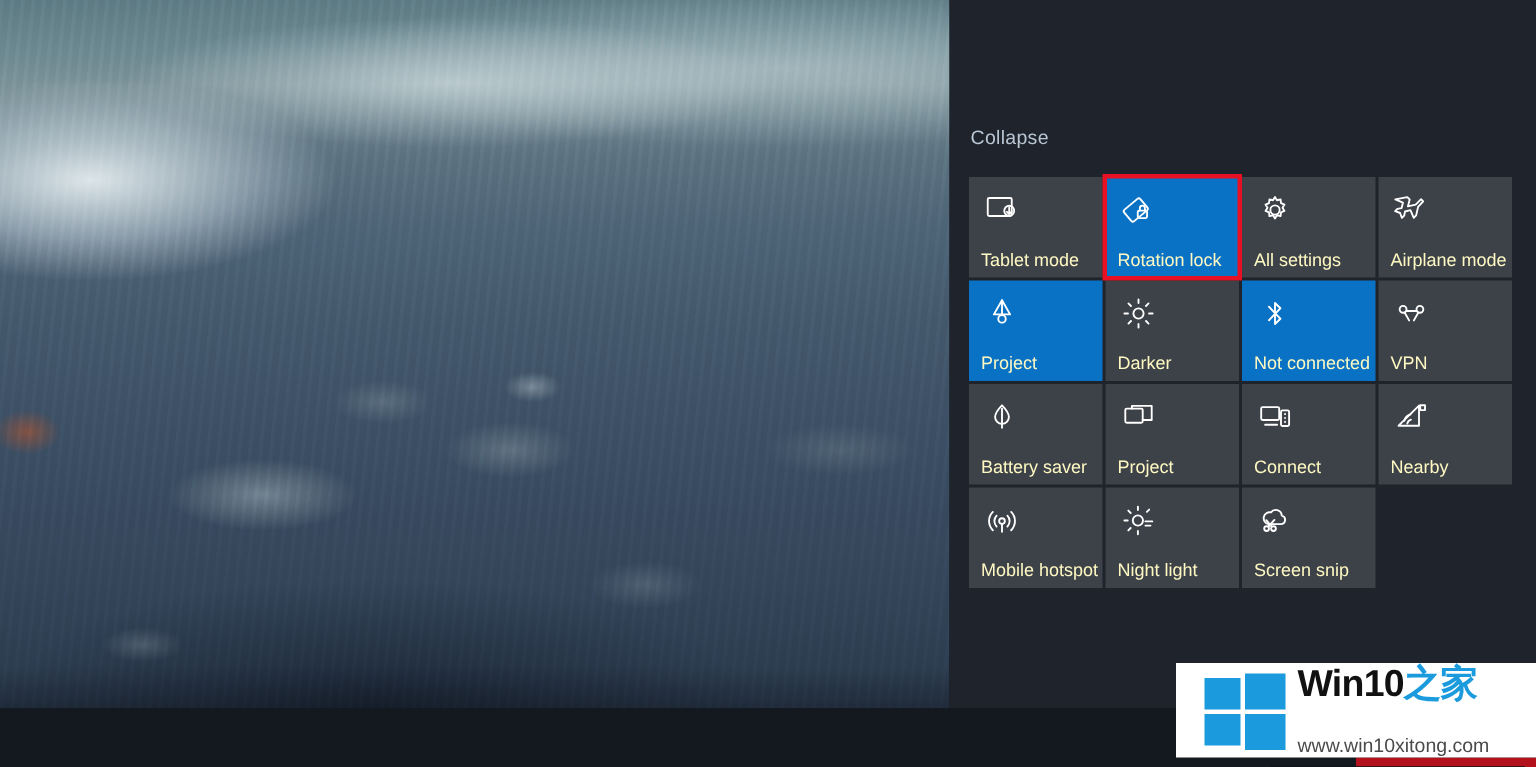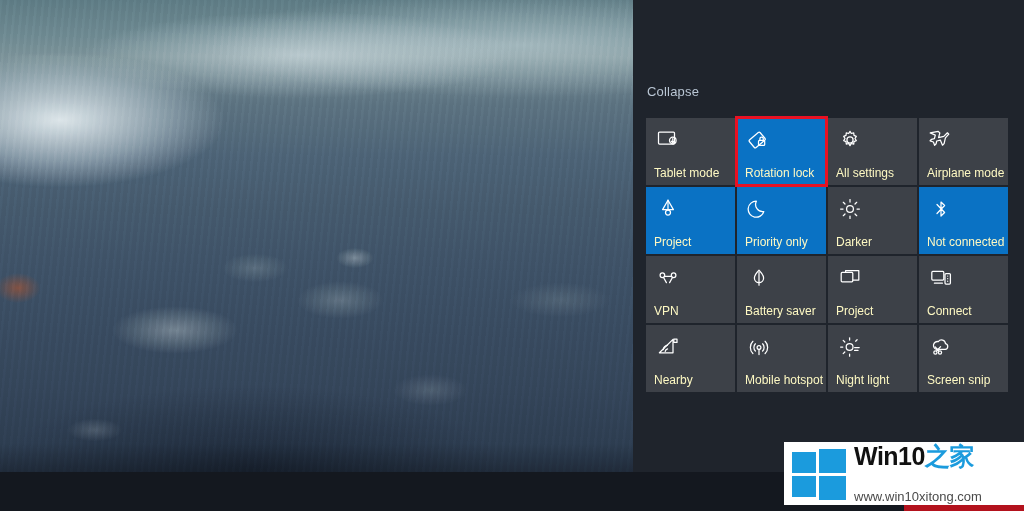--- a/index.html
+++ b/index.html
@@ -87,21 +87,21 @@
   .tile .tile-label{
     position:absolute;left:8px;bottom:5px;right:3px;
     font-size:12px;line-height:14px;color:#fef9c3;white-space:nowrap;
   }
   .tile.highlight{outline:3px solid #e81123;outline-offset:-1px;z-index:5;}
 
   
   #watermark{
     position:absolute;right:0px;bottom:6px;width:240px;height:63px;
     background:#ffffff;z-index:60;display:flex;align-items:center;
-    padding-left:8px;box-sizing:border-box;
+    padding-left:19px;box-sizing:border-box;
   }
   #wm-logo{width:54px;height:50px;flex:0 0 auto;position:relative;margin-right:8px;}
   #wm-logo i{position:absolute;background:#1b9bdd;display:block;}
   #wm-logo i:nth-child(1){left:0;top:3px;width:24px;height:21px;}
   #wm-logo i:nth-child(2){left:27px;top:0px;width:27px;height:24px;}
   #wm-logo i:nth-child(3){left:0;top:27px;width:24px;height:21px;}
   #wm-logo i:nth-child(4){left:27px;top:27px;width:27px;height:24px;}
   #wm-text{display:flex;flex-direction:column;justify-content:center;}
   #wm-title{font-size:25px;font-weight:bold;color:#111;line-height:27px;letter-spacing:-.5px;}
   #wm-title span{color:#1b9bdd;}
@@ -163,28 +163,20 @@
         </div>
         <div class="tile on">
           <span class="tile-icon">
             <svg width="24" height="24" viewBox="0 0 24 24">
               <path d="M12 3.2 l5.4 9.4 H6.6 Z" fill="none" stroke="#ffffff" stroke-width="1.25" stroke-linejoin="round" stroke-linecap="round"></path>
               <path d="M12 3.2 v9.4" fill="none" stroke="#ffffff" stroke-width="1.25" stroke-linejoin="round" stroke-linecap="round"></path>
               <circle cx="12" cy="15.6" r="2.5" fill="none" stroke="#ffffff" stroke-width="1.25" stroke-linejoin="round" stroke-linecap="round"></circle>
             </svg>
           </span>
           <span class="tile-label">Project</span>
-        </div>
-        <div class="tile on">
-          <span class="tile-icon">
-            <svg width="24" height="24" viewBox="0 0 24 24">
-              <path d="M16.8 14.6 A7.2 7.2 0 0 1 9.4 4.2 A8 8 0 1 0 16.8 14.6 Z" fill="none" stroke="#ffffff" stroke-width="1.25" stroke-linejoin="round" stroke-linecap="round"></path>
-            </svg>
-          </span>
-          <span class="tile-label">Priority only</span>
         </div>
         <div class="tile">
           <span class="tile-icon">
             <svg width="24" height="24" viewBox="0 0 24 24">
               <circle cx="12" cy="12" r="3.4" fill="none" stroke="#ffffff" stroke-width="1.25" stroke-linejoin="round" stroke-linecap="round"></circle>
               <g fill="none" stroke="#ffffff" stroke-width="1.25" stroke-linejoin="round" stroke-linecap="round">
                 <path d="M12 2.6 v2.4"></path>
                 <path d="M12 19 v2.4"></path>
                 <path d="M2.6 12 h2.4"></path>
                 <path d="M19 12 h2.4"></path>

